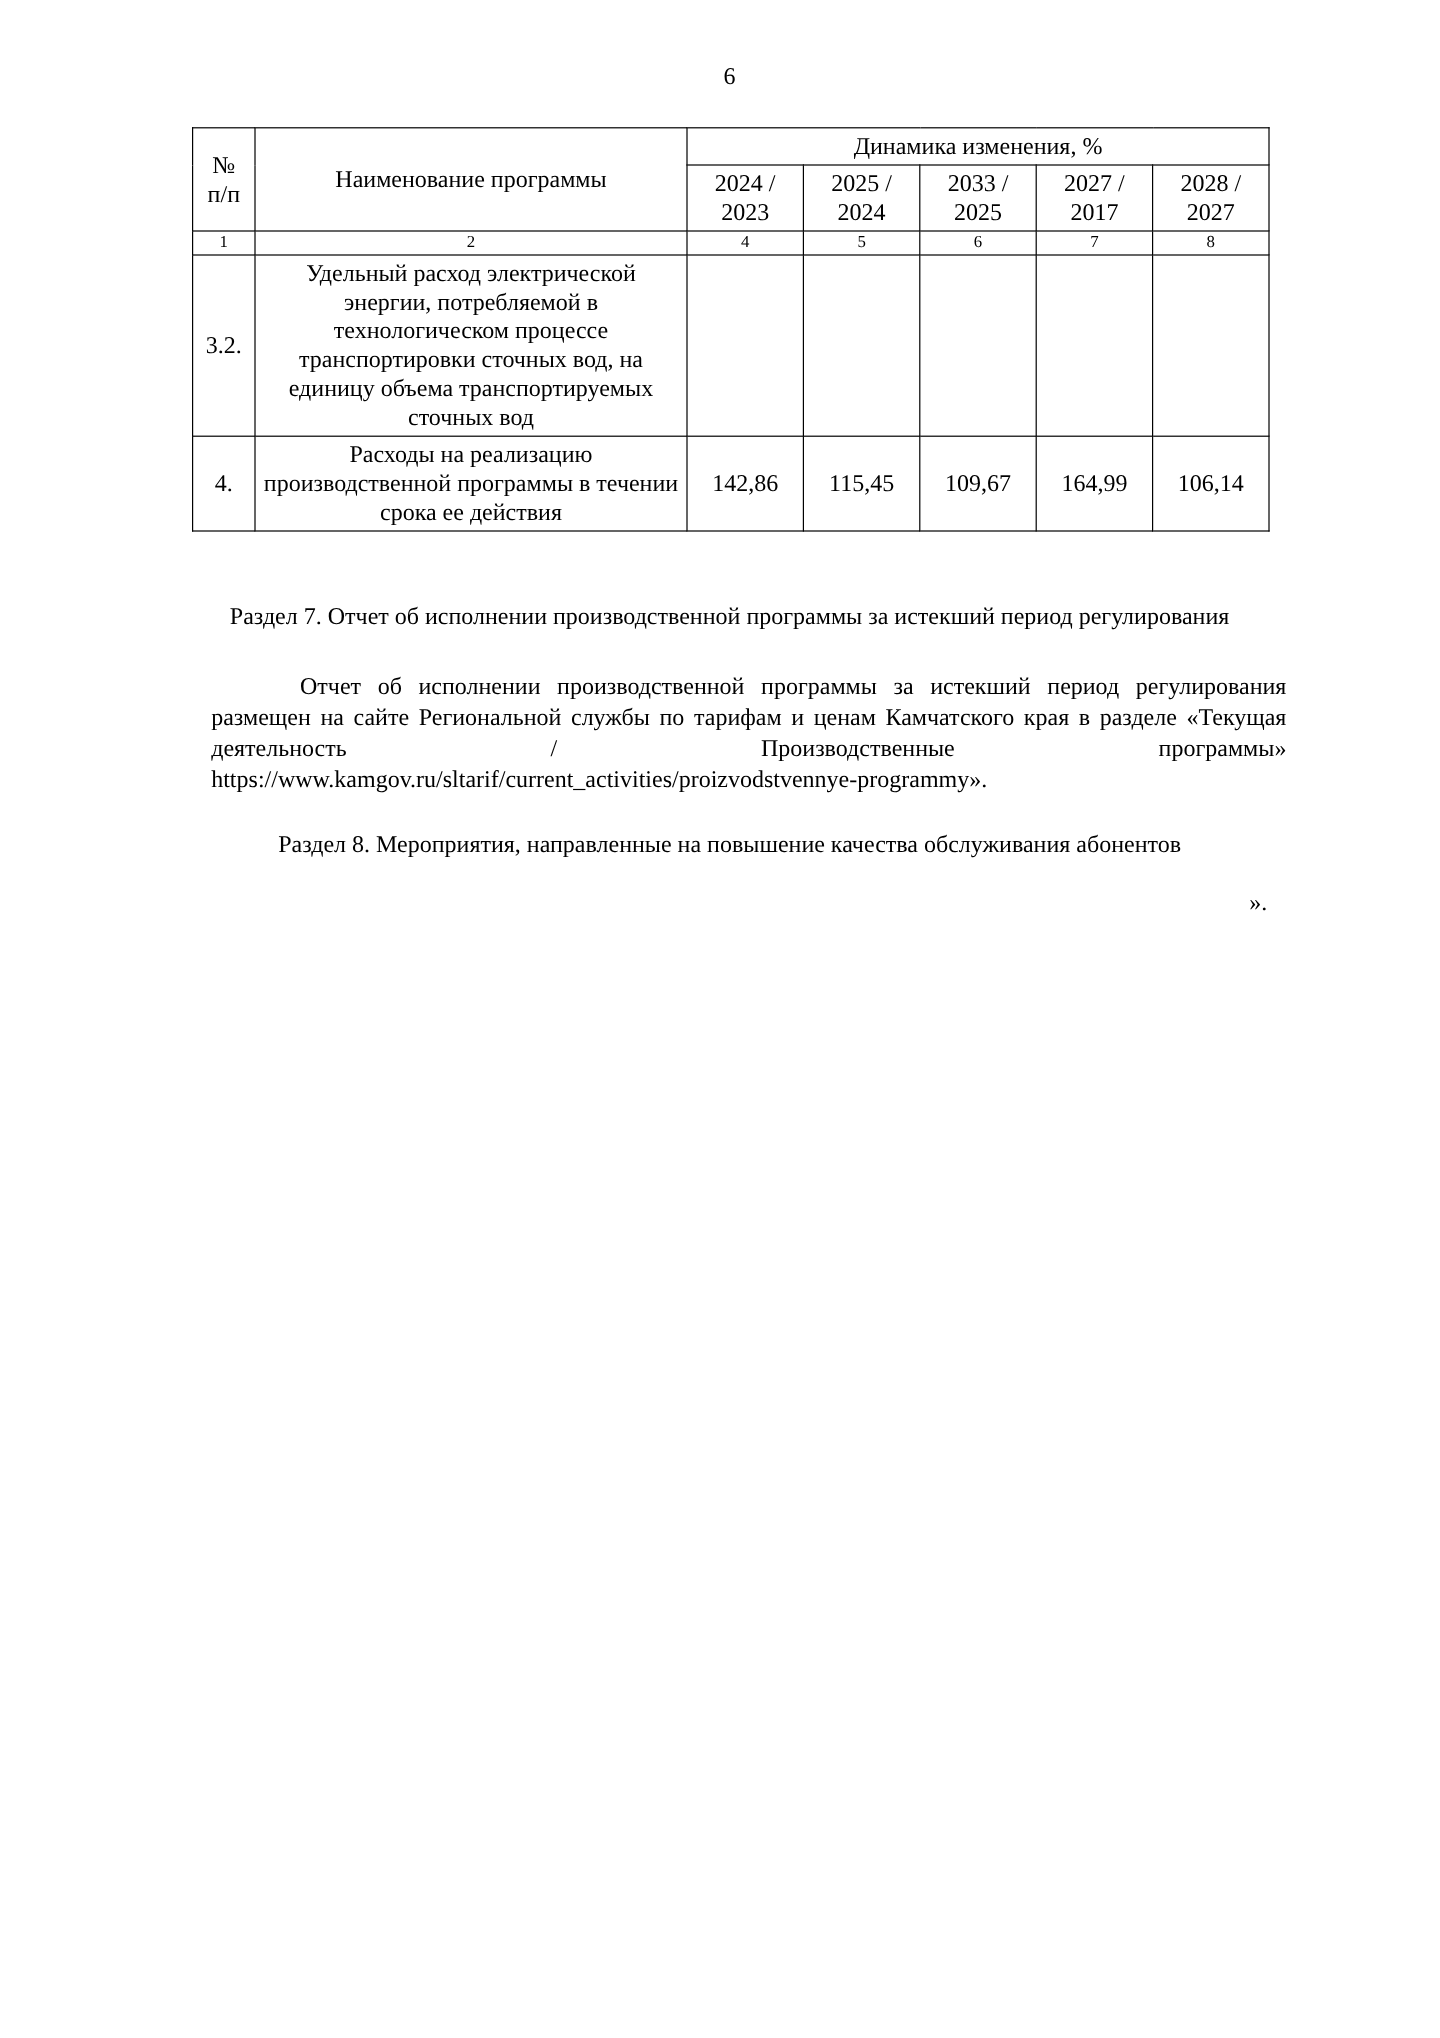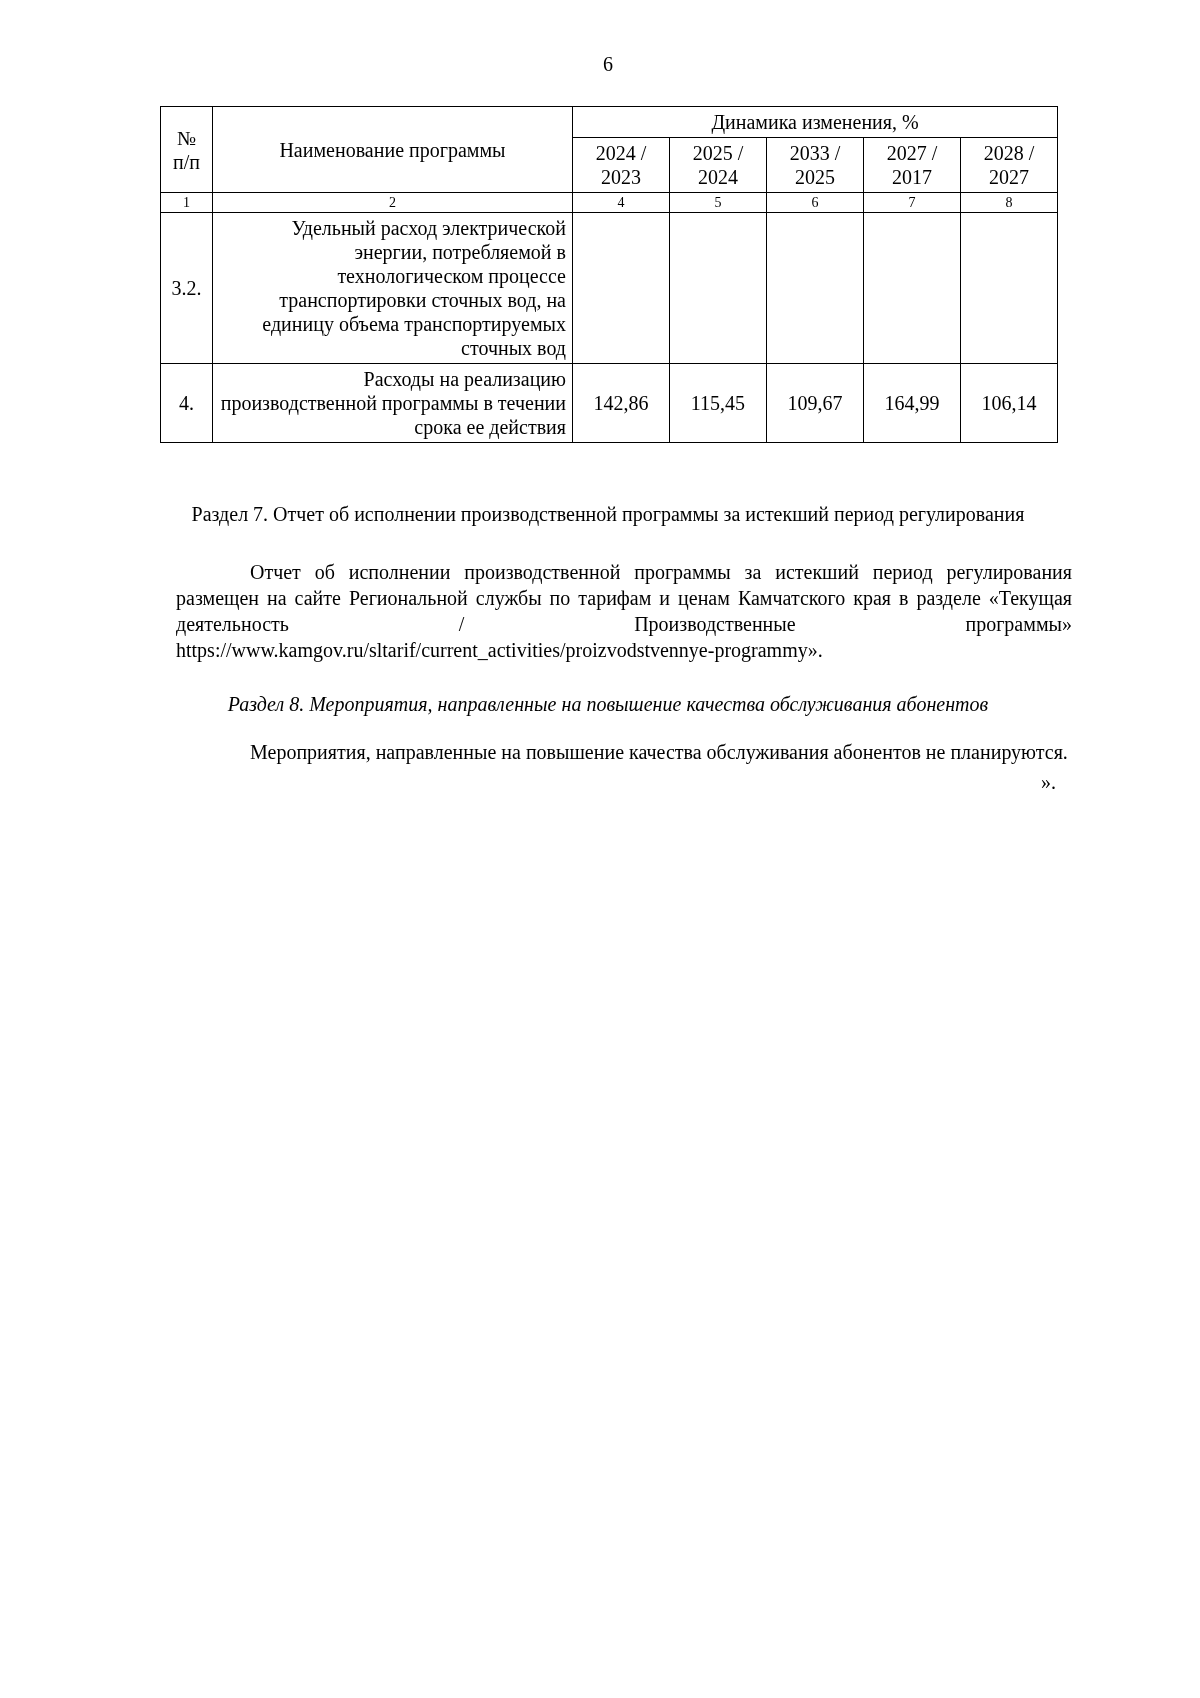--- a/index.html
+++ b/index.html
@@ -28,40 +28,39 @@
   }
   table.doc-table td {
     border: 1px solid #000000;
     font-size: 20px;
     line-height: 24px;
     padding: 3px 6px;
     vertical-align: middle;
     overflow: hidden;
   }
   td.center { text-align: center; }
-  td.left { text-align: right; }
+  td.left { text-align: center; }
   td.vtop { vertical-align: top; }
   .pre { white-space: pre-line; }
   tr.numrow td {
     font-size: 14px;
     line-height: 17px;
     padding: 1px 4px;
     text-align: center;
   }
   .section-title {
     font-size: 20px;
     line-height: 26px;
     font-weight: normal;
     text-align: center;
     max-width: 850px;
     margin: 58px auto 32px auto;
   }
   .section-title.second {
     margin: 28px auto 22px auto;
-    font-style: italic;
   }
   .body-par {
     font-size: 20px;
     line-height: 26px;
     text-align: justify;
     text-indent: 74px;
     width: 896px;
     margin-left: 16px;
   }
   .nowrap { white-space: nowrap; }
@@ -139,17 +138,16 @@
     </tbody>
   </table>
 
   <h2 class="section-title">Раздел 7. Отчет об исполнении производственной программы за истекший период регулирования</h2>
 
   <p class="body-par"><span>Отчет об исполнении производственной программы за истекший период регулирования размещен на сайте Региональной службы по тарифам и ценам Камчатского края в разделе «Текущая деятельность / Производственные программы»</span>
     <span class="nowrap">https://www.kamgov.ru/sltarif/current_activities/proizvodstvennye-programmy».</span></p>
 
   <h2 class="section-title second">Раздел 8. Мероприятия, направленные на повышение качества обслуживания абонентов</h2>
 
-  <p class="body-par">Мероприятия, направленные на повышение качества обслуживания абонентов не планируются.</p>
 
   <div class="closing">».</div>
 
 </div>
 
 </body></html>

